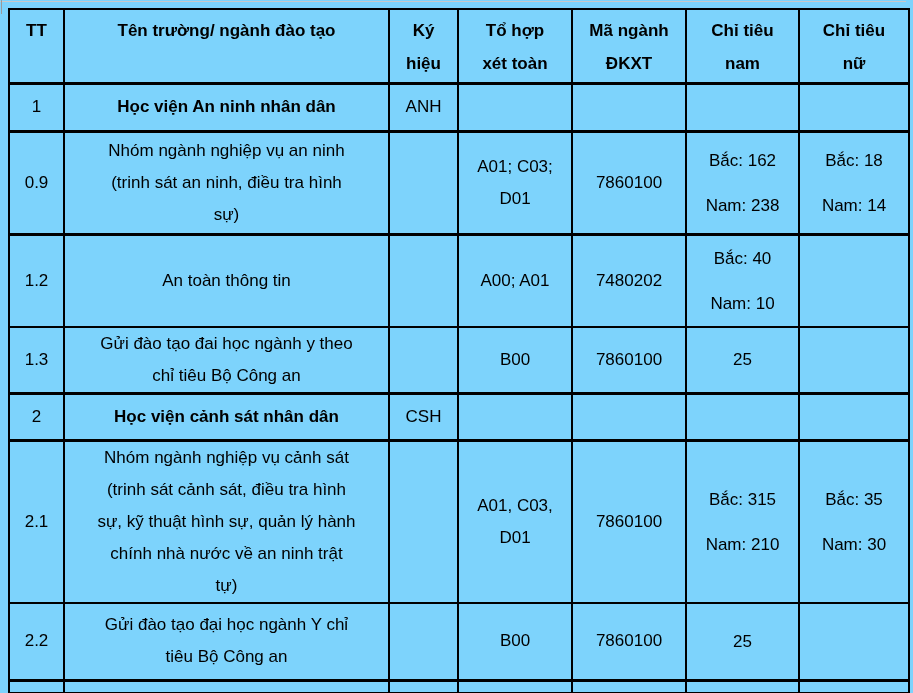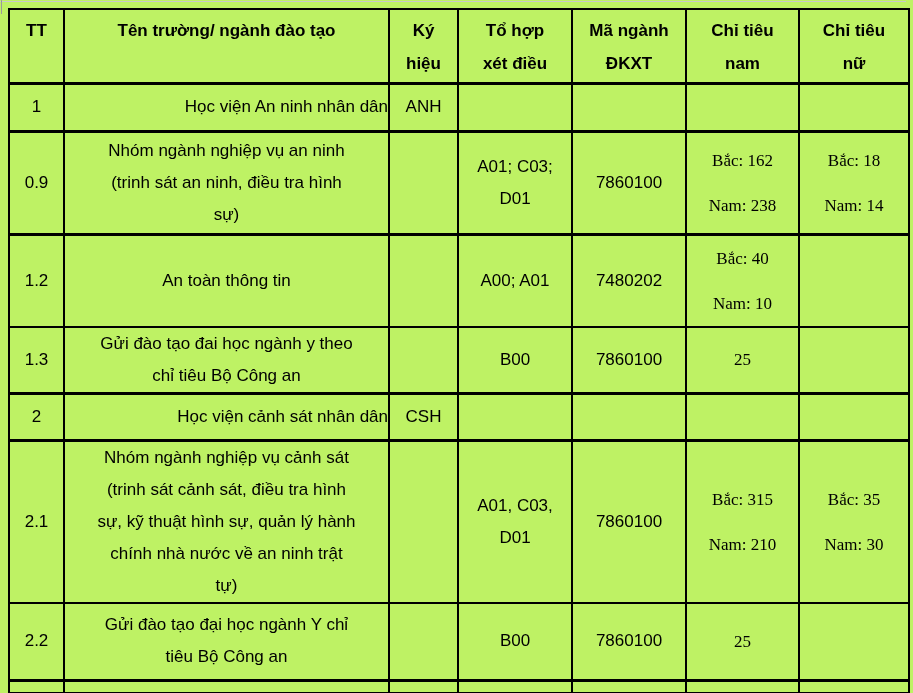--- a/index.html
+++ b/index.html
@@ -3,21 +3,21 @@
 <meta charset="utf-8">
 <style>
   * { margin:0; padding:0; box-sizing:border-box; }
   html, body {
     width:913px; height:693px;
     background:#ffffff;
     overflow:hidden;
     font-family:"Liberation Sans", sans-serif;
     color:#000000;
   }
-  .page { position:relative; width:913px; height:693px; background:#bef264; }
+  .page { position:relative; width:913px; height:693px; background:#7dd3fc; }
 
   
   .artifact-h { position:absolute; left:0; top:1px; width:906px; height:1px; background:#c9c9c9; }
   .artifact-v { position:absolute; left:1px; top:0; width:1px; height:14px; background:#9a9a9a; }
 
   table.quota-table {
     position:absolute; left:8px; top:8px;
     width:900px;
     border-collapse:collapse;
     table-layout:fixed;
@@ -29,22 +29,22 @@
     font-size:17px;
   }
   th {
     vertical-align:top;
     padding-top:4px;
     font-weight:bold;
   }
   th .ln { line-height:33px; white-space:nowrap; }
   td { vertical-align:middle; }
   td .ln { line-height:32px; white-space:nowrap; }
-  td.quota .ln { line-height:45px;font-family:Liberation Serif, serif; }
-  td.name-bold { font-weight:normal;text-align:right; }
+  td.quota .ln { line-height:45px; }
+  td.name-bold { font-weight:bold; }
   tr.thick > th, tr.thick > td { border-bottom-width:3px; }
 </style>
 </head>
 <body>
 
 <div class="page">
   <div class="artifact-h"></div>
   <div class="artifact-v"></div>
 
   <table class="quota-table">
@@ -64,21 +64,21 @@
           </th>
           <th>
             <div class="ln">Tên trường/ ngành đào tạo</div>
           </th>
           <th>
             <div class="ln">Ký</div>
             <div class="ln">hiệu</div>
           </th>
           <th>
             <div class="ln">Tổ hợp</div>
-            <div class="ln">xét điều</div>
+            <div class="ln">xét toàn</div>
           </th>
           <th>
             <div class="ln">Mã ngành</div>
             <div class="ln">ĐKXT</div>
           </th>
           <th>
             <div class="ln">Chỉ tiêu</div>
             <div class="ln">nam</div>
           </th>
           <th>

